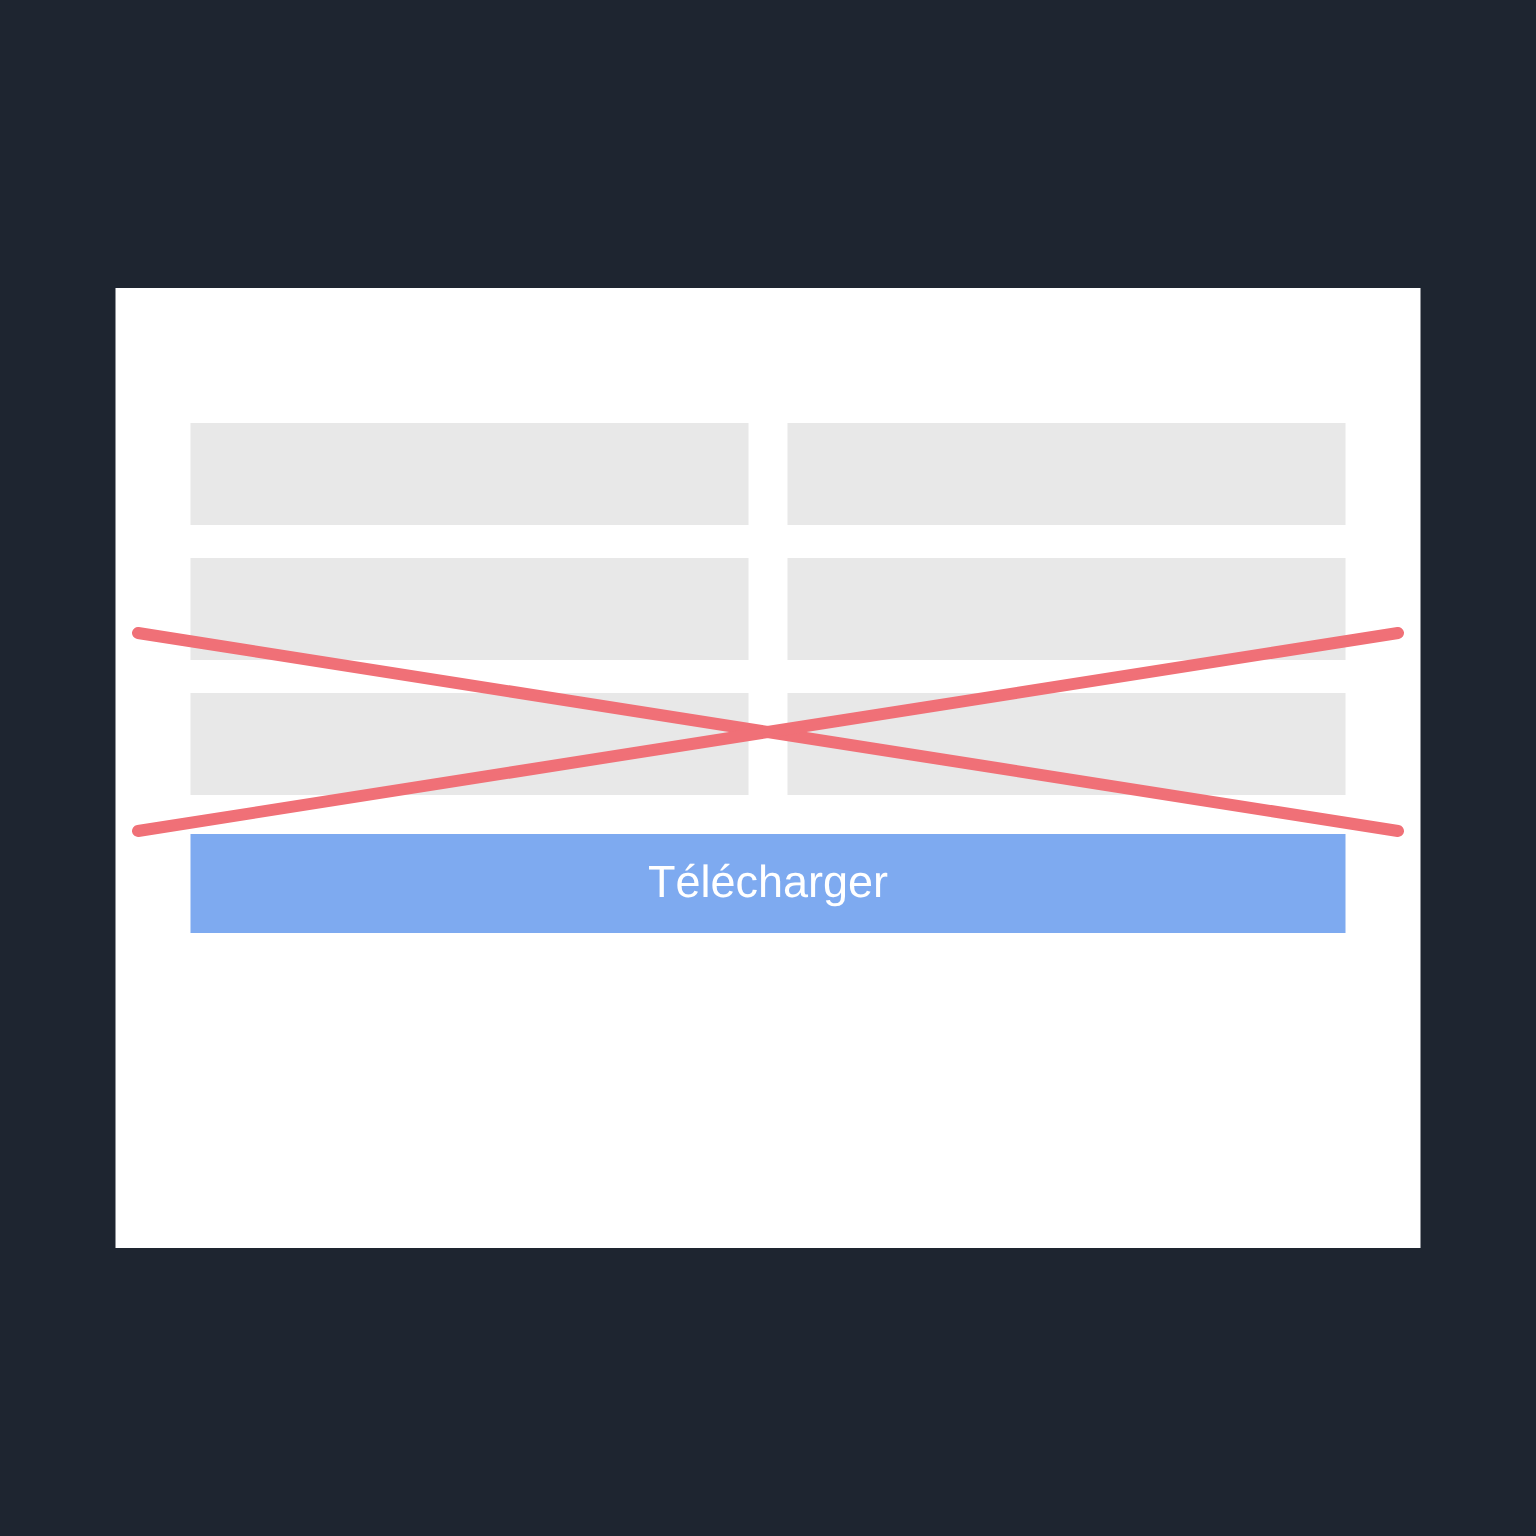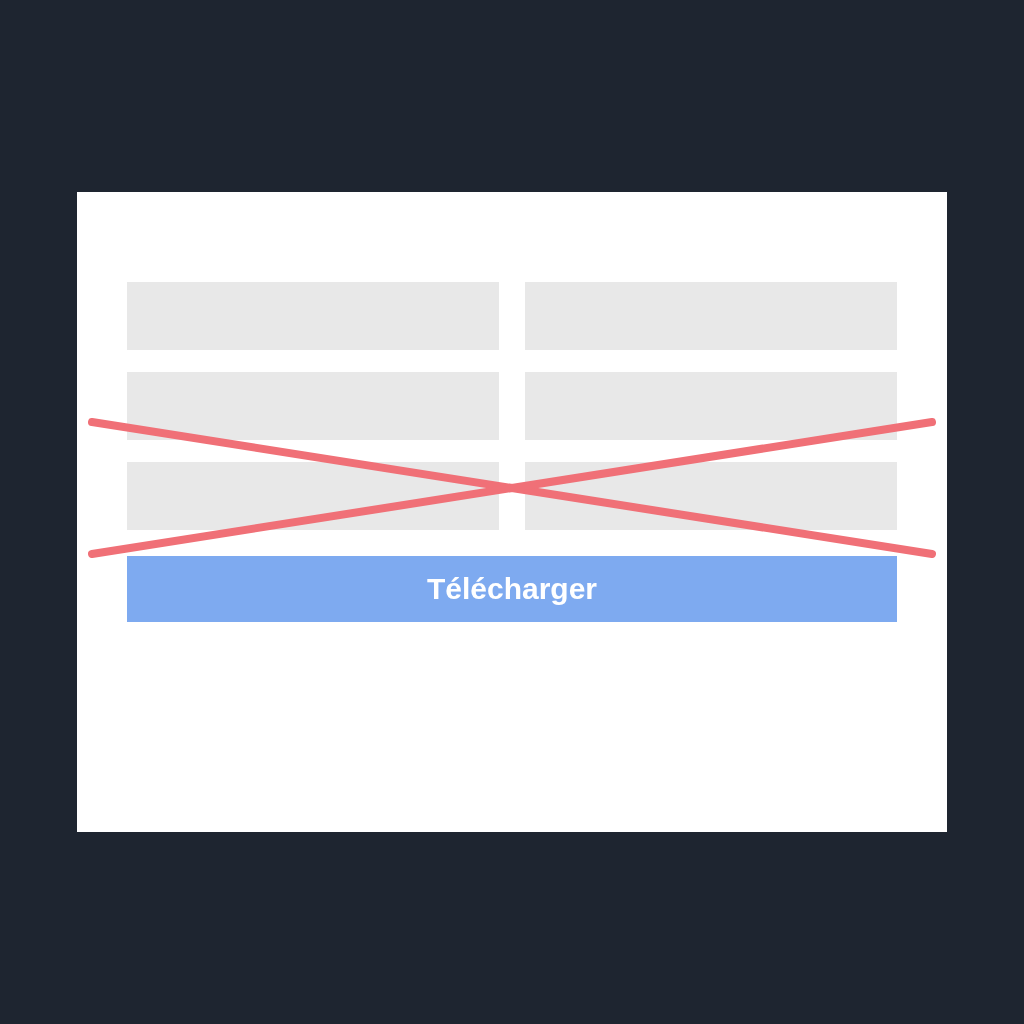--- a/index.html
+++ b/index.html
@@ -33,21 +33,21 @@
       height: 68px;
       background-color: #e8e8e8;
     }
     .download-button {
       width: 100%;
       height: 66px;
       background-color: #7eaaf0;
       color: #ffffff;
       border: none;
       font-size: 30px;
-      font-weight: 700;
+      font-weight: 400;
       cursor: pointer;
       display: flex;
       align-items: center;
       justify-content: center;
     }
     .cross-overlay {
       position: absolute;
       pointer-events: none;
     }
   </style>

